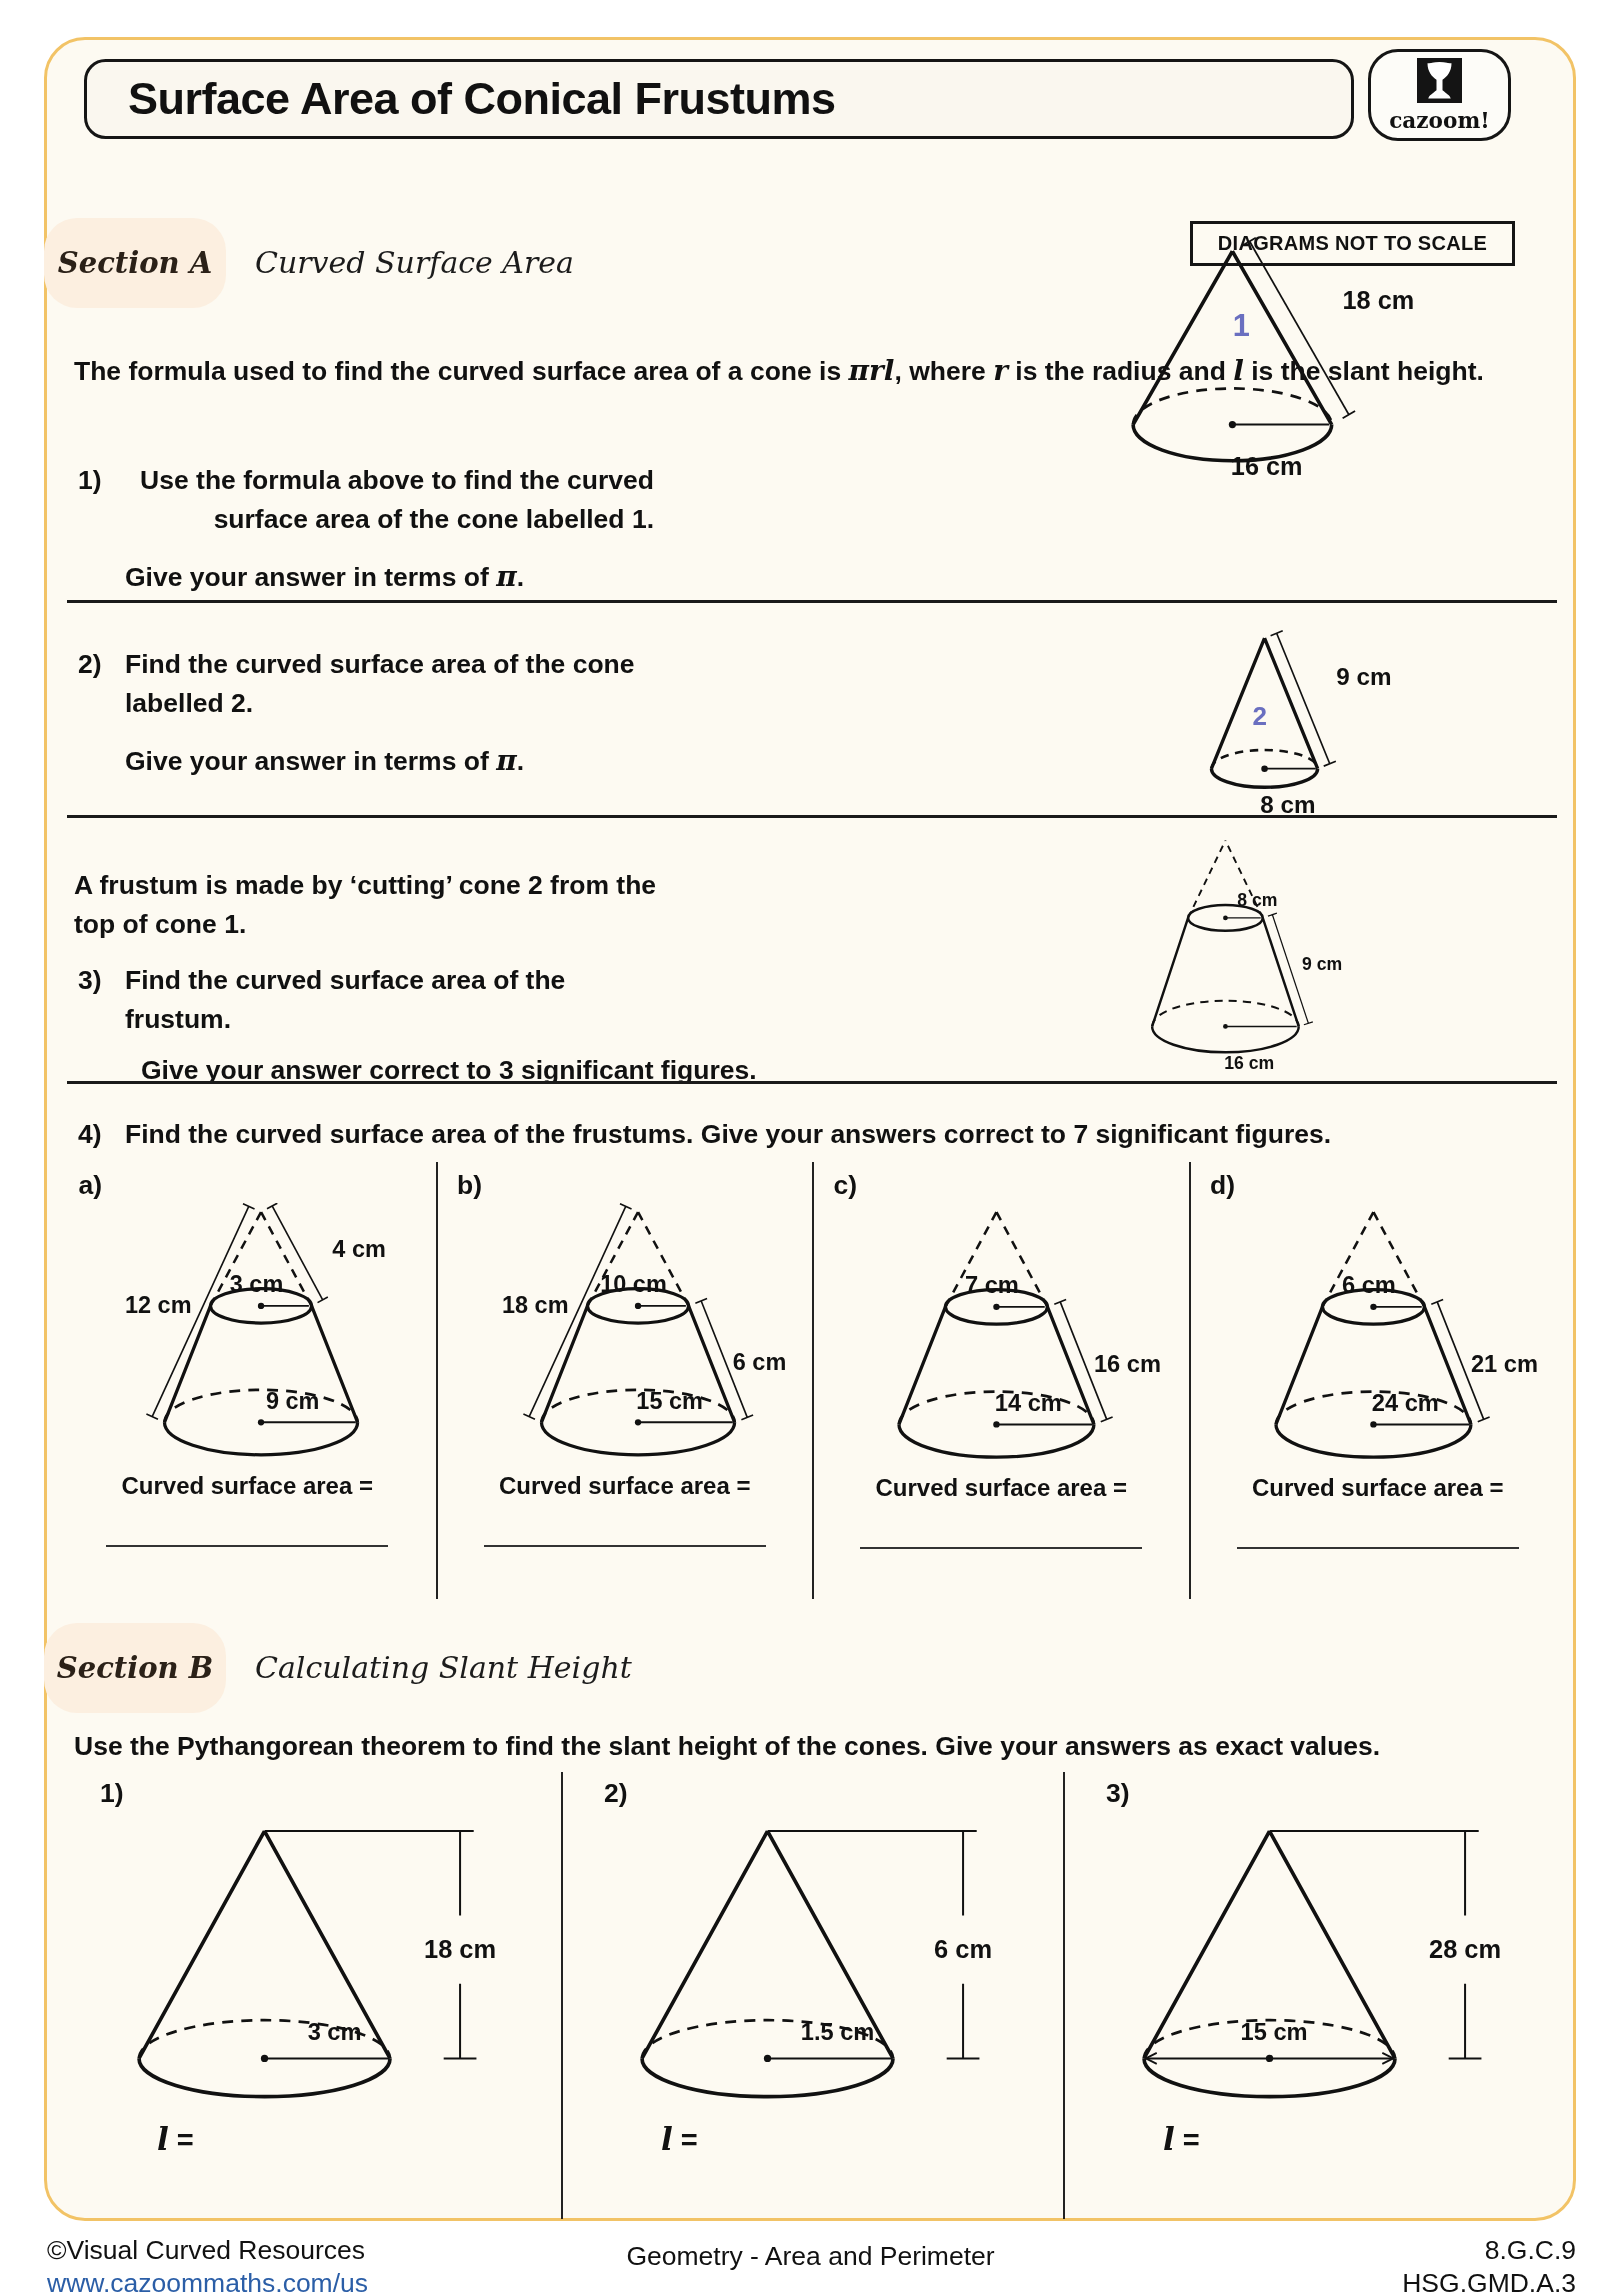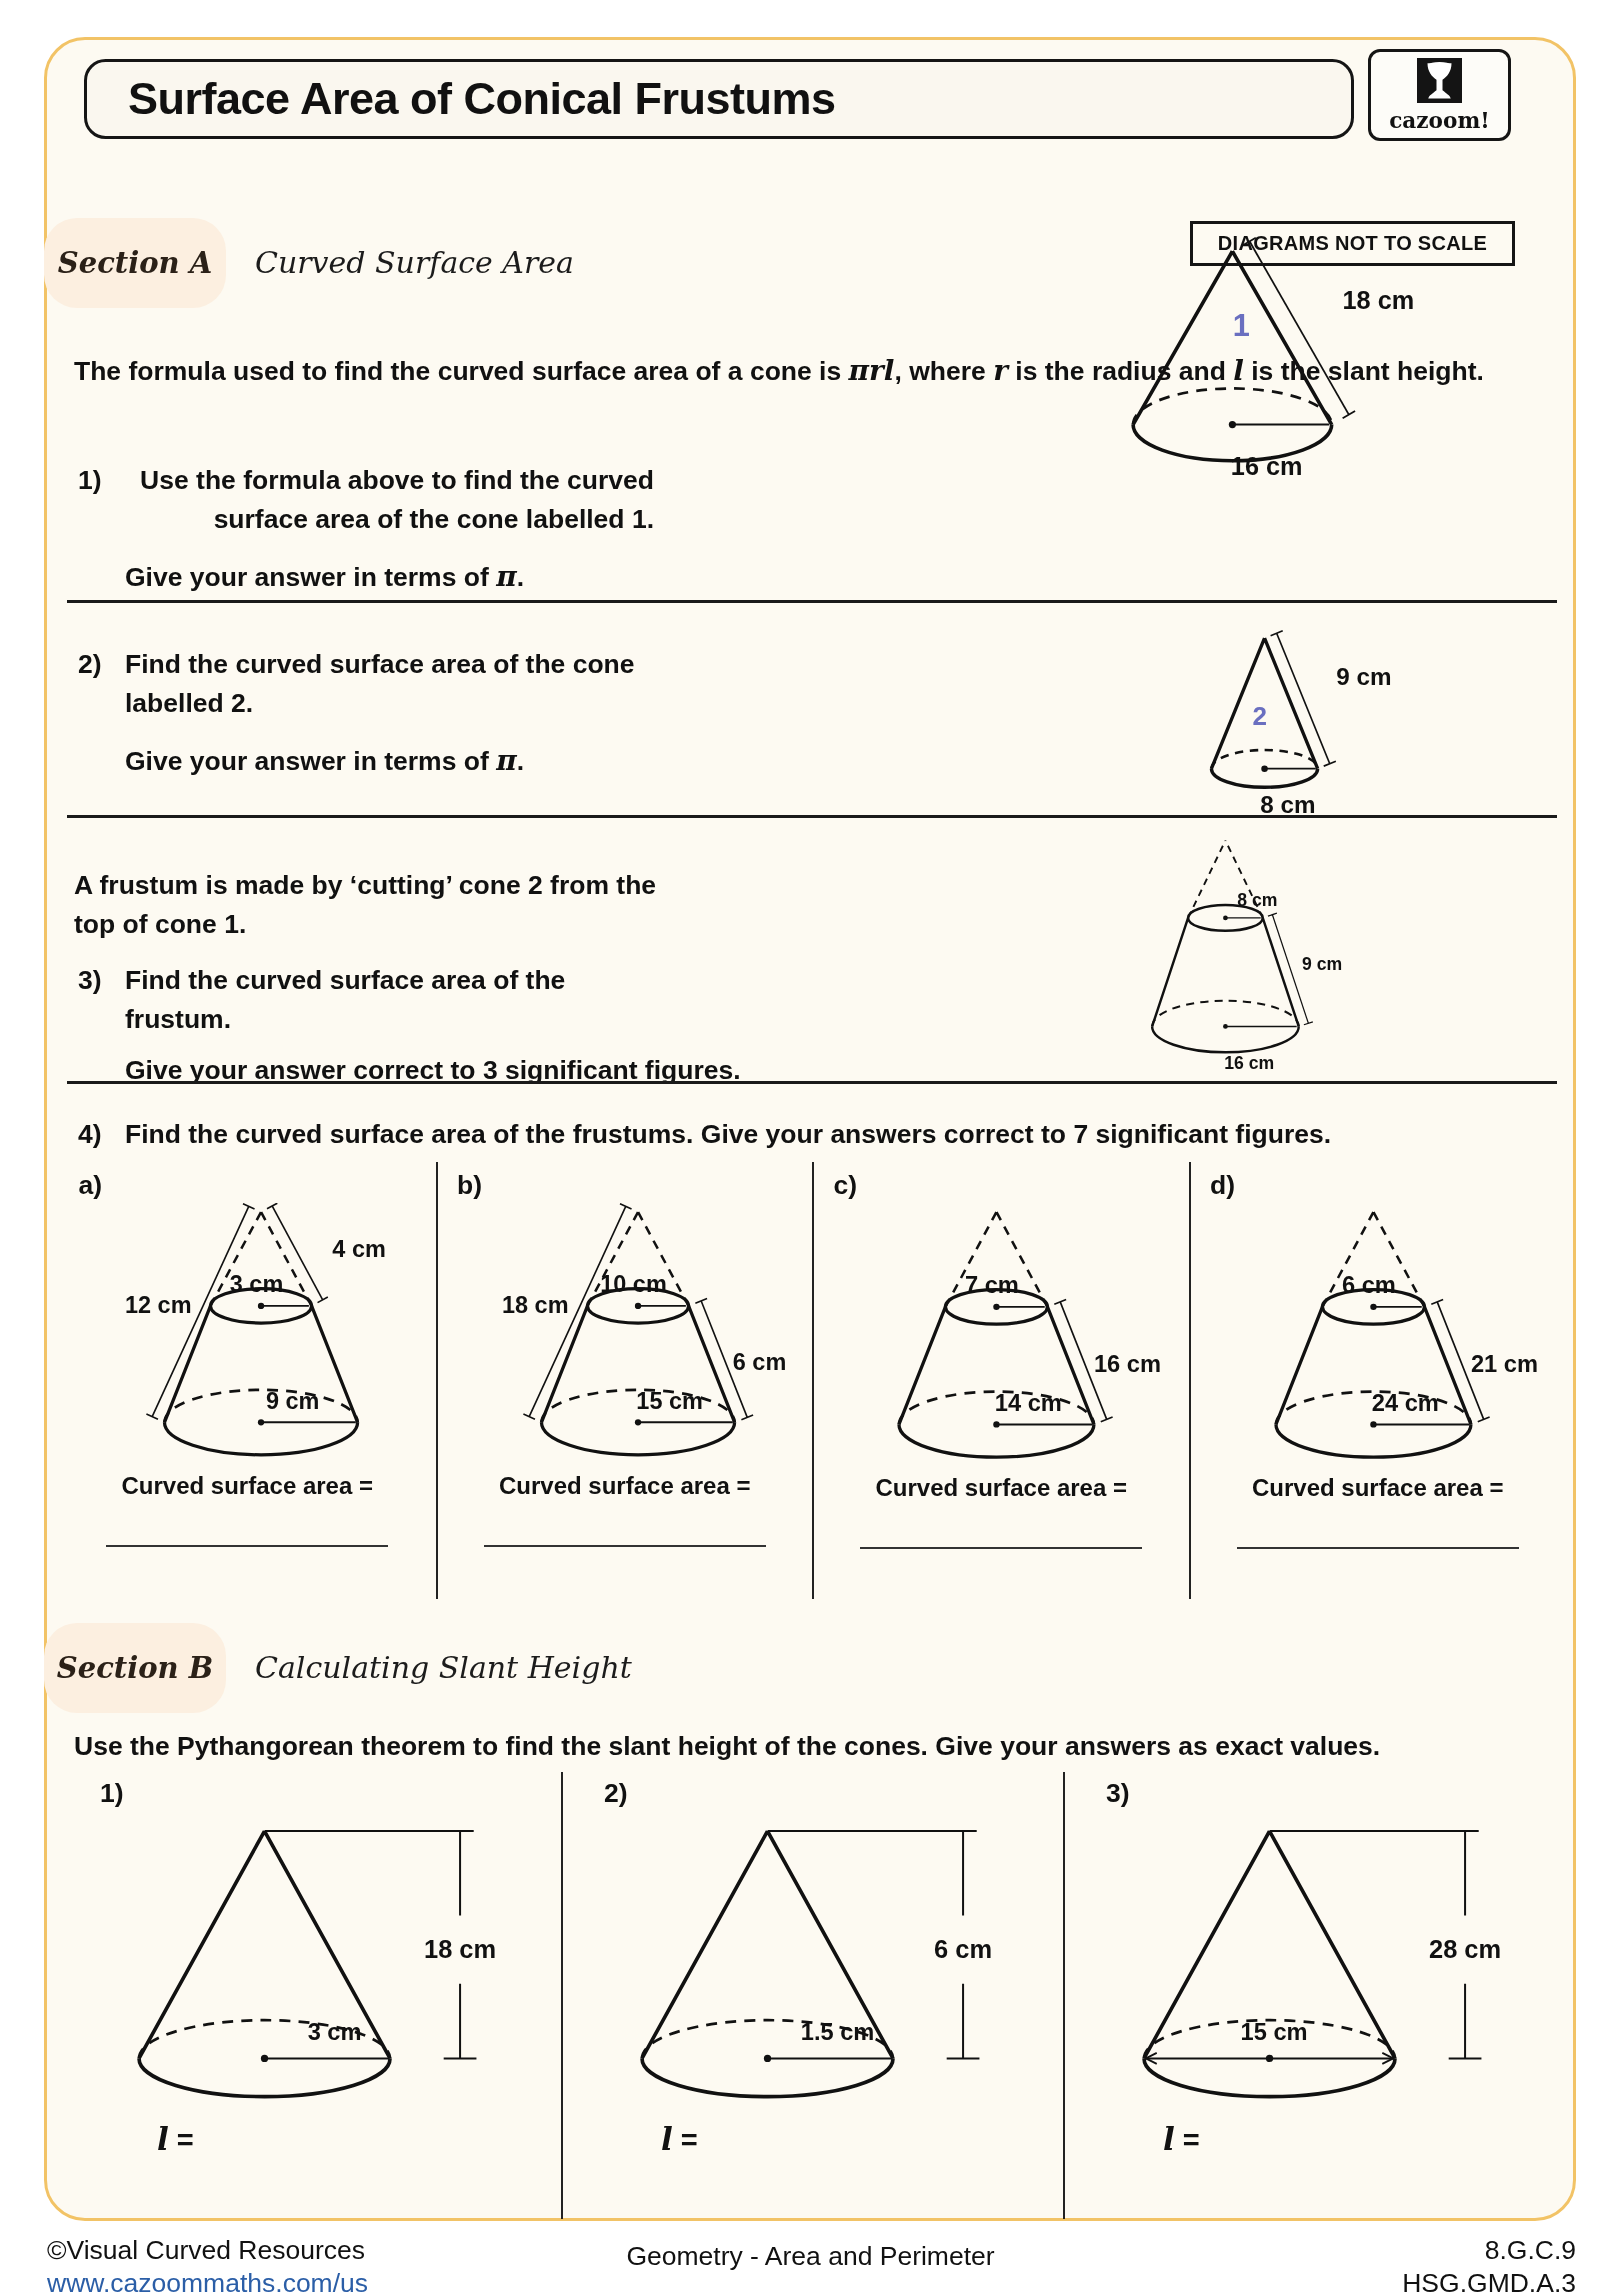--- a/index.html
+++ b/index.html
@@ -9,21 +9,21 @@
 
   .page-border { left:44px; top:37px; width:1532px; height:2184px;
     border:3.9px solid #f2c366; border-radius:41px; background:#fdfaf2; }
 
   .title-box { left:84px; top:59px; width:1270px; height:80px;
     border:3.9px solid #151515; border-radius:21.6px; background:#faf7ef;padding-left:6px; }
   .title-box h1 { font-size:45px; line-height:74px; padding-left:35px;
     font-weight:bold; letter-spacing:-0.5px; }
 
   .logo-box { left:1368px; top:49px; width:143px; height:92px;
-    border:3.9px solid #151515; border-radius:12px; background:#fdfcf8;
+    border:3.9px solid #151515; border-radius:30px; background:#fdfcf8;
     display:flex; flex-direction:column; align-items:center; justify-content:center; }
   .logo-text { font-family:"DejaVu Serif", serif; font-weight:bold; font-size:21.6px; margin-top:1px; }
 
   .scale-box { left:1190px; top:221px; width:325px; height:45px;
     border:3.9px solid #151515; background:#fdfaf2; text-align:center;
     font-size:20px; font-weight:bold; line-height:38px; letter-spacing:0.3px; }
 
   .section-pill { left:44px; width:182px; height:90px; background:#fcefe0;
     border-radius:33px; text-align:center; }
   .section-pill span { font-family:"DejaVu Serif", serif; font-style:italic;
@@ -133,21 +133,21 @@
   <text x="90" y="105" font-size="28" text-anchor="middle" class="cone-label">2</text>
   <text x="172" y="62" font-size="26">9 cm</text>
   <text x="120" y="200" font-size="26" text-anchor="middle">8 cm</text>
 </svg>
 
 <div class="abs hdivider" style="left:67px; top:815px; width:1490px;"></div>
 
 <div class="abs btxt" style="left:74px; top:866px; width:608px;">A frustum is made by ‘cutting’ cone 2 from the top of cone 1.</div>
 <div class="abs btxt" style="left:78px; top:961px;">3)</div>
 <div class="abs btxt" style="left:125px; top:961px; width:490px;">Find the curved surface area of the frustum.</div>
-<div class="abs btxt" style="left:125px; top:1051px;">Give your answer correct to 3 significant figures.</div>
+<div class="abs btxt" style="left:141px; top:1051px;">Give your answer correct to 3 significant figures.</div>
 
 <svg class="abs" style="left:1127px; top:831px;" width="224" viewBox="0 0 330 360">
   <g stroke="#111" fill="none">
     <path d="M90,128 L145,14 M200,128 L145,14" stroke-width="2.8" stroke-dasharray="10 8"></path>
     <ellipse cx="145" cy="128" rx="55" ry="19" stroke-width="3.6"></ellipse>
     <path d="M90,128 L37,288 M200,128 L253,288" stroke-width="3.6"></path>
     <path d="M37,288 A108 38 0 0 1 253,288" stroke-width="3" stroke-dasharray="12 9"></path>
     <path d="M37,288 A108 38 0 0 0 253,288" stroke-width="3.6"></path>
     <line x1="145" y1="128" x2="197" y2="128" stroke-width="2"></line>
     <line x1="145" y1="288" x2="250" y2="288" stroke-width="2.2"></line>

